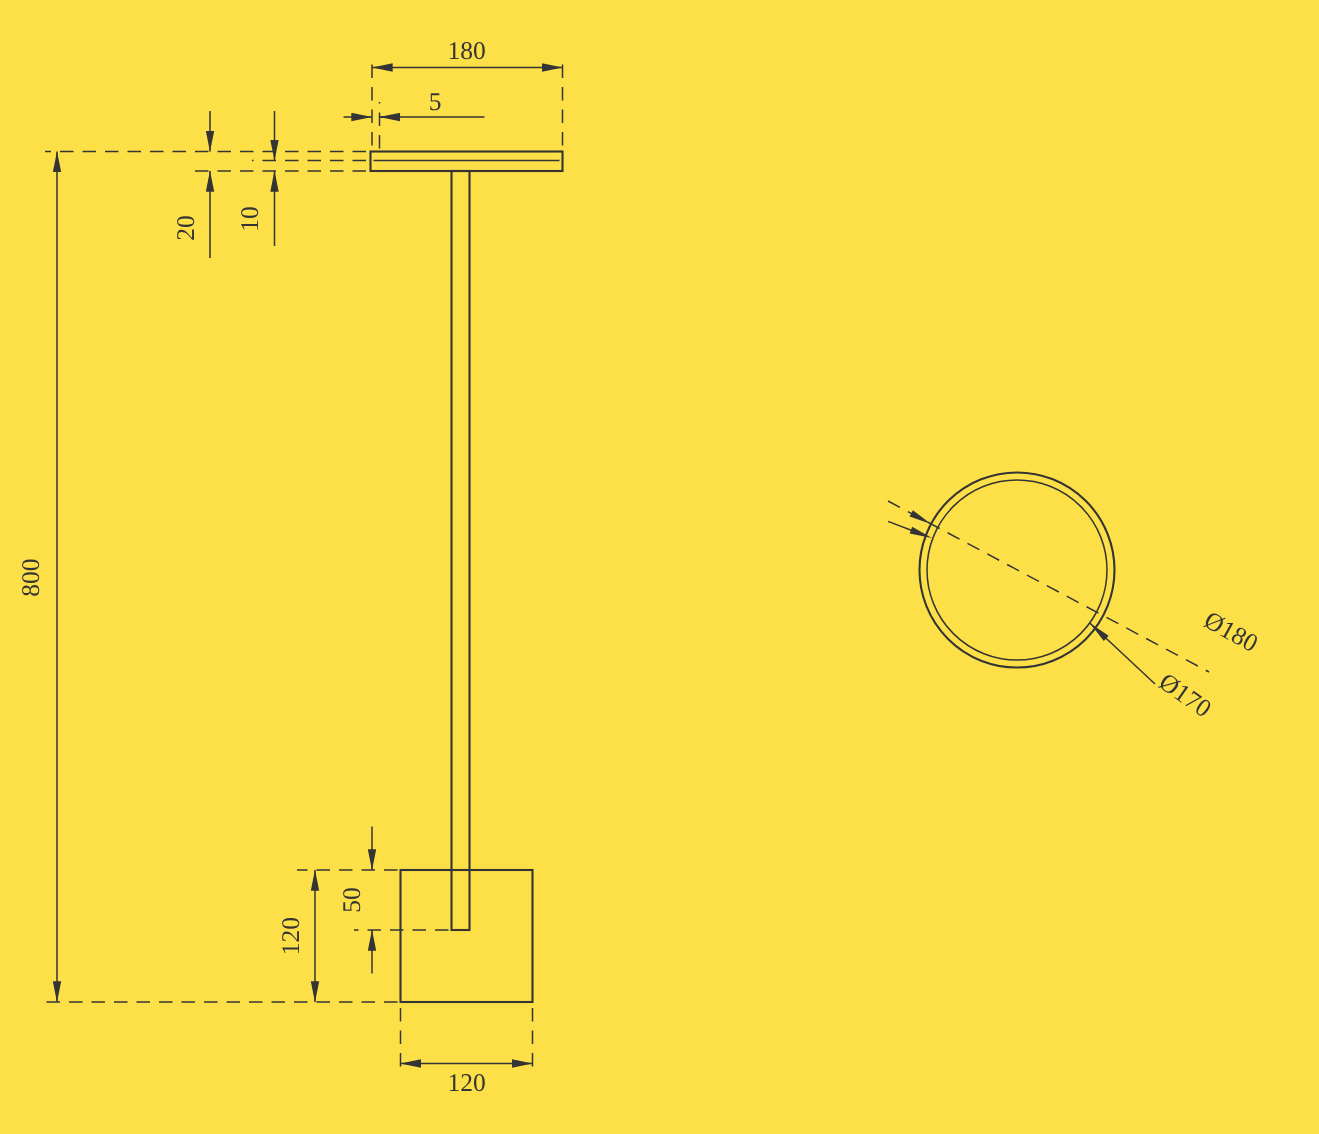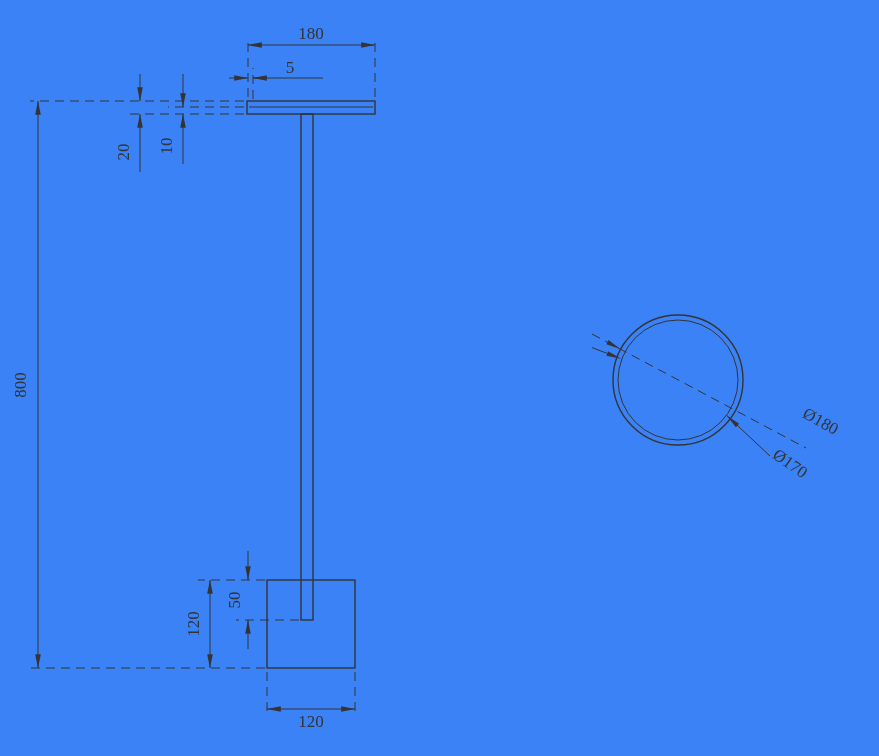--- a/index.html
+++ b/index.html
@@ -6,21 +6,21 @@
     margin: 0;
     padding: 0;
     background: #ffffff;
     width: 879px;
     height: 756px;
     overflow: hidden;
   }
   .drawing-wrap {
     width: 879px;
     height: 756px;
-    background: #3b82f6;
+    background: #fde047;
     text-decoration: underline;
   }
   svg text {
     font-family: "Liberation Serif", "DejaVu Serif", serif;
     font-size: 17px;
     fill: #343434;
   }
   .outline { stroke: #343434; stroke-width: 1.4; fill: none; }
   .thin    { stroke: #343434; stroke-width: 1;   fill: none; }
   .dashed  { stroke: #343434; stroke-width: 1;   fill: none; stroke-dasharray: 9,6; }

